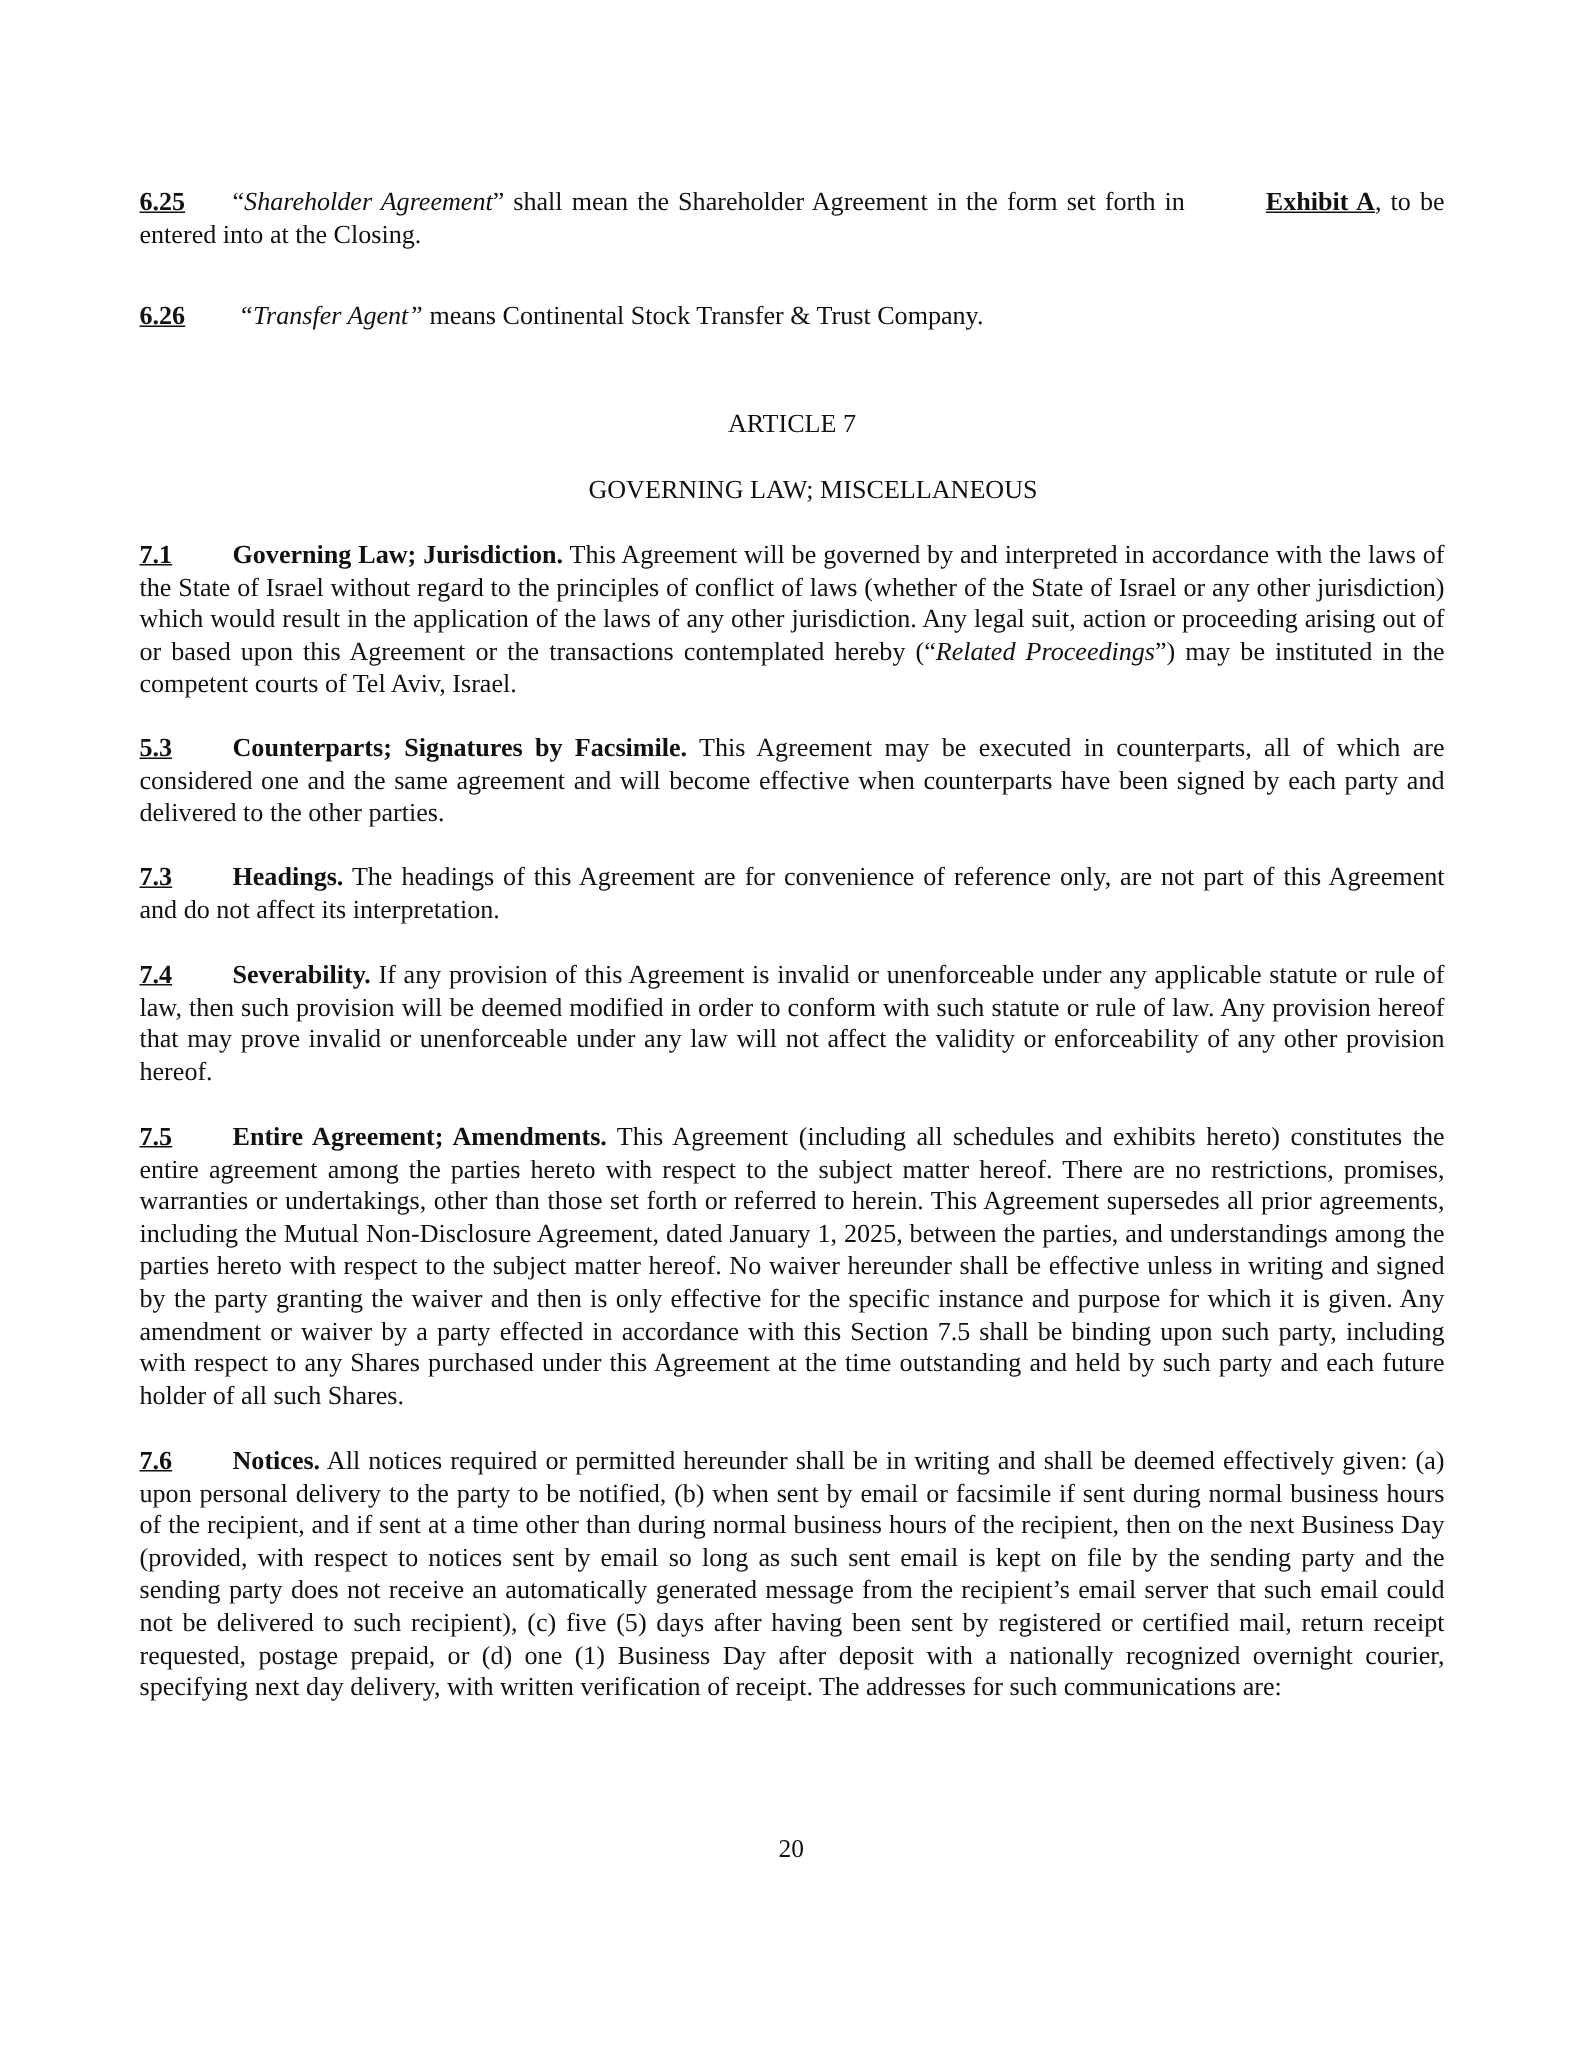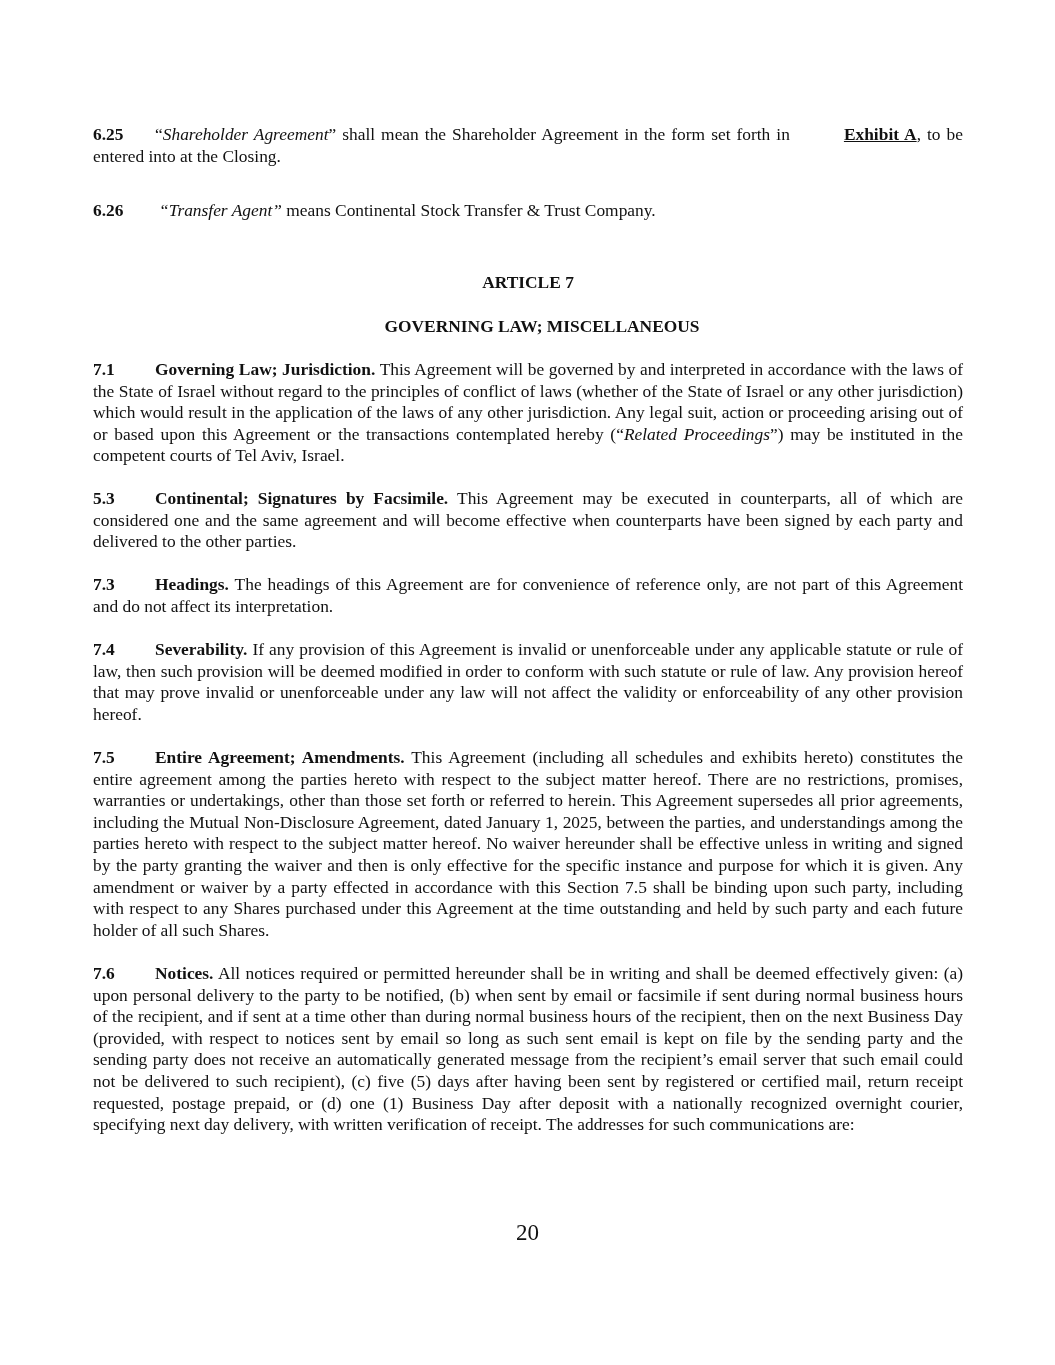--- a/index.html
+++ b/index.html
@@ -24,76 +24,77 @@
       width: 870px;
     }
     p.para {
       margin: 0;
       text-align: justify;
     }
     .num {
       font-weight: bold;
       display: inline-block;
       width: 62px;
+      text-decoration: underline;
     }
     .num-wide {
       width: 66px;
     }
     .head {
       font-weight: bold;
       margin-top: 16px;
     }
     .term {
       font-weight: normal;
       font-style: italic;
     }
     .exhibit {
       font-weight: bold;
       text-decoration: underline;
       margin-left: 48px;
     }
     .center {
       text-align: center;
-      font-weight: bold;
+      font-weight: normal;
       margin: 0;
     }
     #s625 { position: absolute; top: 0; left: 0; width: 870px; }
     #s626 { position: absolute; top: 76px; left: 0; width: 870px; }
     #art-title { position: absolute; top: 148px; left: 0; width: 870px; }
     #art-sub { position: absolute; top: 192px; left: 14px; width: 870px; }
     #s71 { position: absolute; top: 235px; left: 0; width: 870px; }
     #s72 { position: absolute; top: 364px; left: 0; width: 870px; }
     #s73 { position: absolute; top: 450px; left: 0; width: 870px; }
     #s74 { position: absolute; top: 515px; left: 0; width: 870px; }
     #s75 { position: absolute; top: 623px; left: 0; width: 870px; }
     #s76 { position: absolute; top: 839px; left: 0; width: 870px; }
     #page-number {
       position: absolute;
       top: 1222px;
       left: 0;
       width: 1055px;
       text-align: center;
-      font-size: 23px;
+      font-size: 17px;
     }
   </style>
 </head>
 <body>
 
 <div class="page">
 
   <p class="para" id="s625"><span class="num">6.25</span><span>“</span><span class="term">Shareholder Agreement</span><span>” shall mean the Shareholder Agreement in the form set forth in </span><span class="exhibit">Exhibit A</span><span>, to be entered into at the Closing.</span></p>
 
   <p class="para" id="s626"><span class="num num-wide">6.26</span><span class="term">“Transfer Agent”</span><span> means Continental Stock Transfer &amp; Trust Company.</span></p>
 
   <p class="center" id="art-title">ARTICLE 7</p>
   <p class="center" id="art-sub">GOVERNING LAW; MISCELLANEOUS</p>
 
   <p class="para" id="s71"><span class="num">7.1</span><span class="head">Governing Law; Jurisdiction.</span><span> This Agreement will be governed by and interpreted in accordance with the laws of the State of Israel without regard to the principles of conflict of laws (whether of the State of Israel or any other jurisdiction) which would result in the application of the laws of any other jurisdiction. Any legal suit, action or proceeding arising out of or based upon this Agreement or the transactions contemplated hereby (“</span><span class="term">Related Proceedings</span><span>”) may be instituted in the competent courts of Tel Aviv, Israel.</span></p>
 
-  <p class="para" id="s72"><span class="num">5.3</span><span class="head">Continental; Signatures by Facsimile.</span><span> This Agreement may be executed in counterparts, all of which are considered one and the same agreement and will become effective when counterparts have been signed by each party and delivered to the other parties.</span></p>
+  <p class="para" id="s72"><span class="num">5.3</span><span class="head">Counterparts; Signatures by Facsimile.</span><span> This Agreement may be executed in counterparts, all of which are considered one and the same agreement and will become effective when counterparts have been signed by each party and delivered to the other parties.</span></p>
 
   <p class="para" id="s73"><span class="num">7.3</span><span class="head">Headings.</span><span> The headings of this Agreement are for convenience of reference only, are not part of this Agreement and do not affect its interpretation.</span></p>
 
   <p class="para" id="s74"><span class="num">7.4</span><span class="head">Severability.</span><span> If any provision of this Agreement is invalid or unenforceable under any applicable statute or rule of law, then such provision will be deemed modified in order to conform with such statute or rule of law. Any provision hereof that may prove invalid or unenforceable under any law will not affect the validity or enforceability of any other provision hereof.</span></p>
 
   <p class="para" id="s75"><span class="num">7.5</span><span class="head">Entire Agreement; Amendments.</span><span> This Agreement (including all schedules and exhibits hereto) constitutes the entire agreement among the parties hereto with respect to the subject matter hereof. There are no restrictions, promises, warranties or undertakings, other than those set forth or referred to herein. This Agreement supersedes all prior agreements, including the Mutual Non-Disclosure Agreement, dated January 1, 2025, between the parties, and understandings among the parties hereto with respect to the subject matter hereof. No waiver hereunder shall be effective unless in writing and signed by the party granting the waiver and then is only effective for the specific instance and purpose for which it is given. Any amendment or waiver by a party effected in accordance with this Section 7.5 shall be binding upon such party, including with respect to any Shares purchased under this Agreement at the time outstanding and held by such party and each future holder of all such Shares.</span></p>
 
   <p class="para" id="s76"><span class="num">7.6</span><span class="head">Notices.</span><span> All notices required or permitted hereunder shall be in writing and shall be deemed effectively given: (a) upon personal delivery to the party to be notified, (b) when sent by email or facsimile if sent during normal business hours of the recipient, and if sent at a time other than during normal business hours of the recipient, then on the next Business Day (provided, with respect to notices sent by email so long as such sent email is kept on file by the sending party and the sending party does not receive an automatically generated message from the recipient’s email server that such email could not be delivered to such recipient), (c) five (5) days after having been sent by registered or certified mail, return receipt requested, postage prepaid, or (d) one (1) Business Day after deposit with a nationally recognized overnight courier, specifying next day delivery, with written verification of receipt. The addresses for such communications are:</span></p>
 
 </div>

